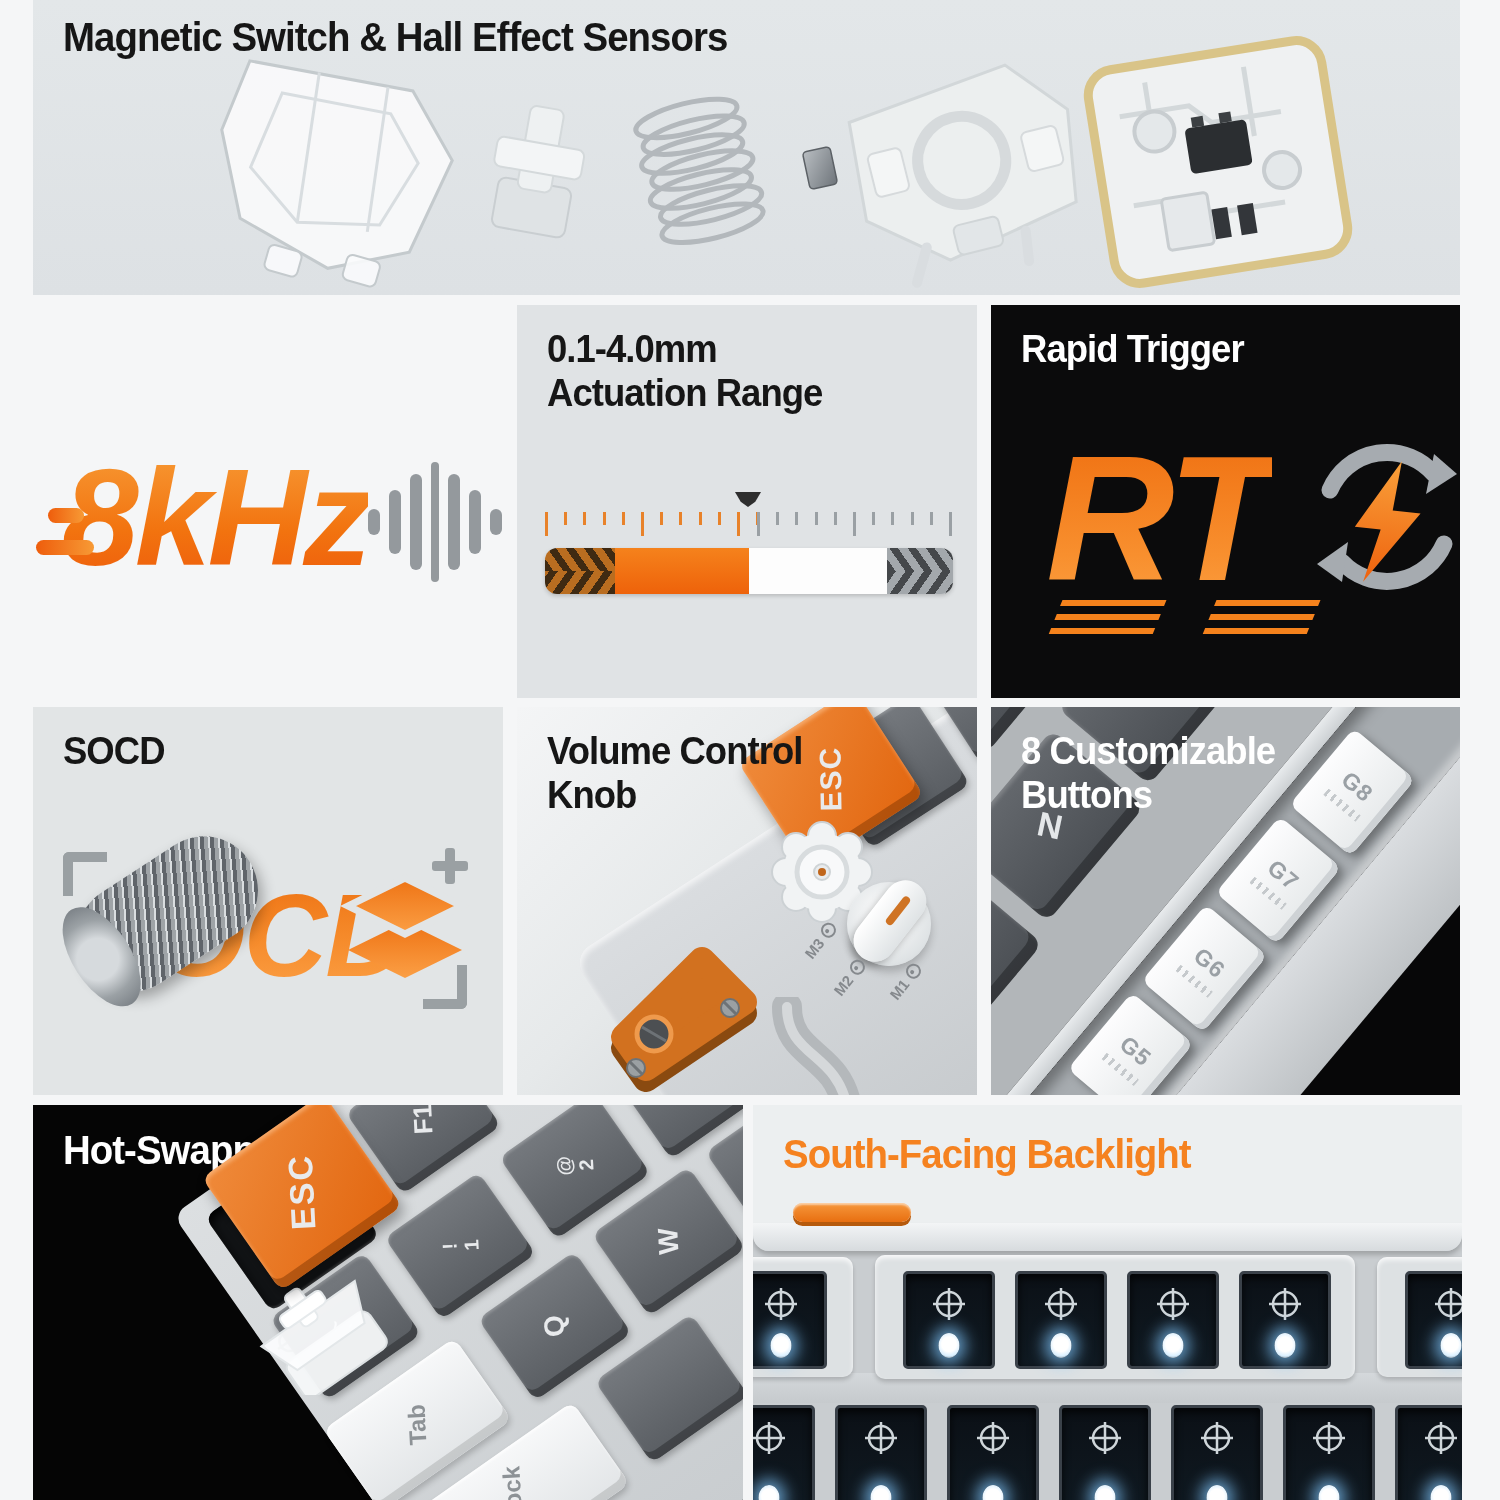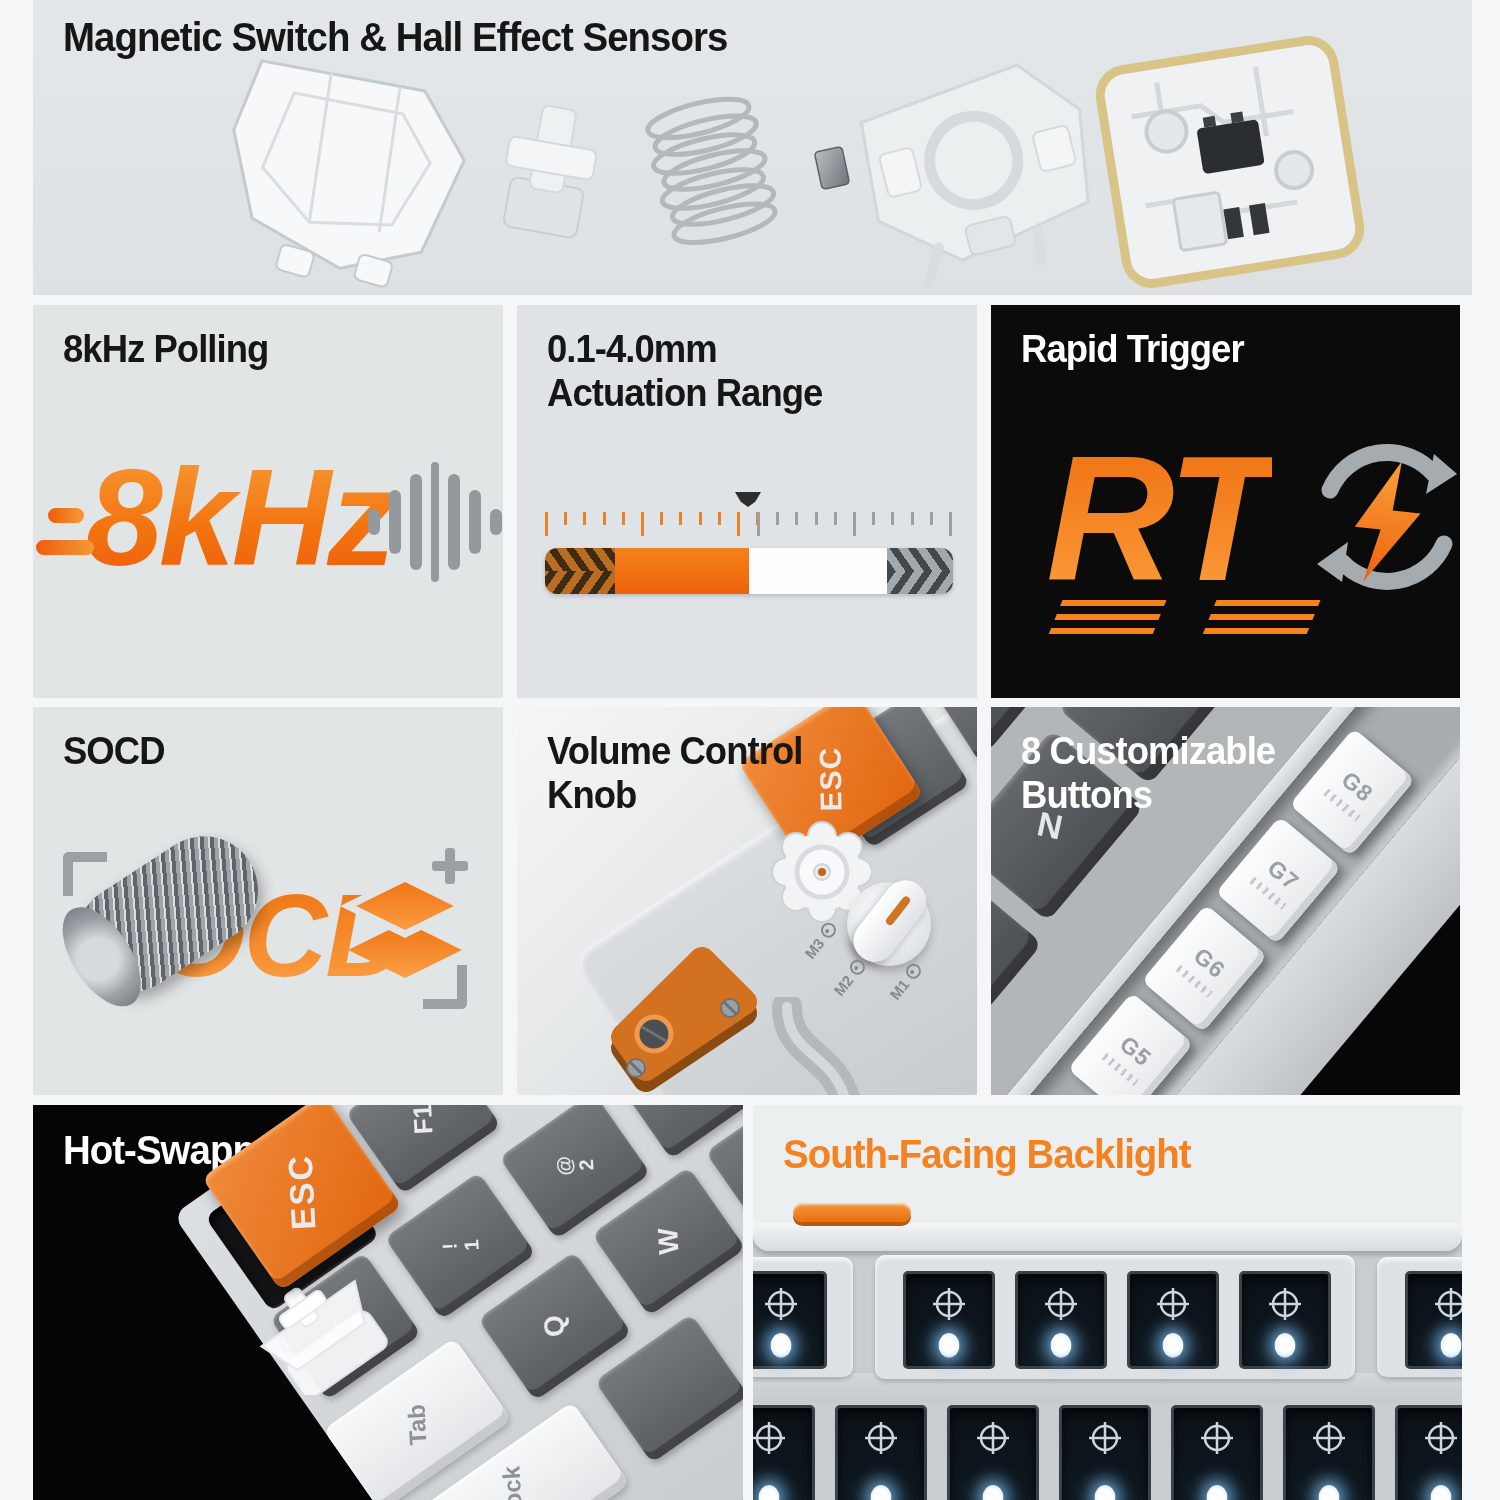--- a/index.html
+++ b/index.html
@@ -4,30 +4,30 @@
 <style>
   html,body{margin:0;padding:0;}
   body{width:1500px;height:1500px;background:#f5f6f7;font-family:"Liberation Sans",sans-serif;position:relative;overflow:hidden;}
   #stage{position:absolute;left:0;top:0;width:1500px;height:1500px;}
   .panel{position:absolute;overflow:hidden;}
   .ptitle{position:absolute;left:30px;top:22px;font-size:38px;font-weight:700;color:#161616;letter-spacing:-1px;line-height:1.16;transform:scaleX(.96);transform-origin:left top;margin:0;white-space:pre-line;}
   .ptitle.white{color:#ffffff;}
   .ptitle.orange{color:#f58220;}
 
   
-  #p-mag{left:33px;top:0;width:1427px;height:295px;background:linear-gradient(180deg,#e3e7e9,#dde1e4);padding-left:12px;}
+  #p-mag{left:33px;top:0;width:1427px;height:295px;background:linear-gradient(180deg,#e3e7e9,#dde1e4);}
   #p-mag .ptitle{top:14px;font-size:40px;}
 
   
   #p-poll{left:33px;top:305px;width:470px;height:393px;background:#e2e5e6;}
   #p-act{left:517px;top:305px;width:460px;height:393px;background:#e0e3e5;}
   #p-rt{left:991px;top:305px;width:469px;height:393px;background:#0b0b0c;}
 
   .bigtext{position:absolute;font-style:italic;font-weight:800;letter-spacing:-4px;background-clip:text;-webkit-background-clip:text;color:transparent;line-height:1;}
-  #khz-text{left:62px;top:448px;font-size:138px;background-image:linear-gradient(180deg,#f79a35 0%,#f2730f 60%,#ee5d0c 100%);margin-left:24px;}
+  #khz-text{left:62px;top:448px;font-size:138px;background-image:linear-gradient(180deg,#f79a35 0%,#f2730f 60%,#ee5d0c 100%);}
   .dash{position:absolute;border-radius:8px;background:linear-gradient(90deg,#ee5d0c,#f79a35);}
   #dash1{left:48px;top:508px;width:36px;height:15px;}
   #dash2{left:36px;top:540px;width:58px;height:15px;}
   #wave{position:absolute;left:368px;top:462px;display:flex;align-items:center;gap:9px;height:120px;}
   #wave .bar{background:#94999d;border-radius:8px;width:12px;}
 
   
   #act-label{position:absolute;left:0;width:100%;top:460px;text-align:center;font-size:22px;font-weight:700;color:#2c2c2c;letter-spacing:1px;}
   #act-ptr{position:absolute;left:735px;top:492px;width:26px;height:15px;background:#2e2e2e;clip-path:polygon(0 0,100% 0,78% 65%,50% 100%,22% 65%,0 0);}
   #act-ticks{position:absolute;left:545px;top:512px;width:408px;height:24px;display:flex;}
@@ -169,23 +169,20 @@
         <rect x="-28" y="-38" width="62" height="46" rx="5" fill="#2b2e31"></rect>
         <rect x="-20" y="-48" width="12" height="10" fill="#3c4043"></rect>
           <rect x="8" y="-48" width="12" height="10" fill="#3c4043"></rect>
         <rect x="-62" y="28" width="46" height="52" rx="4" fill="#e6e9eb" stroke="#c8cdd0" stroke-width="3"></rect>
         <rect x="-14" y="46" width="16" height="30" fill="#33363a"></rect>
           <rect x="12" y="46" width="16" height="30" fill="#33363a"></rect>
       </g>
     </svg>
   </section>
 
-  <section class="panel" id="p-poll">
-    <h2 class="ptitle">8kHz Polling</h2>
-  </section>
   <div class="bigtext" id="khz-text">8kHz</div>
   <div class="dash" id="dash1"></div>
   <div class="dash" id="dash2"></div>
   <div id="wave">
     <div class="bar" style="height:26px"></div>
       <div class="bar" style="height:64px"></div>
     <div class="bar" style="height:96px"></div>
       <div class="bar" style="height:120px;width:8px"></div>
     <div class="bar" style="height:96px"></div>
       <div class="bar" style="height:64px"></div>

